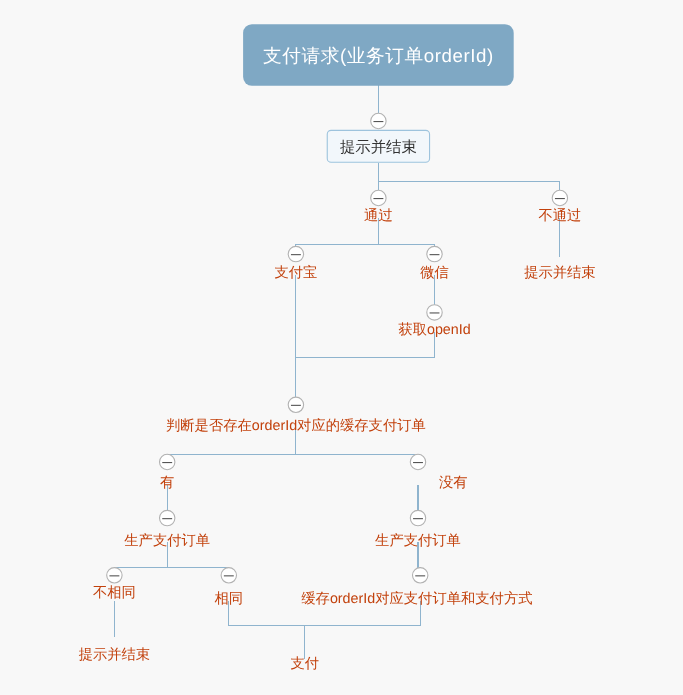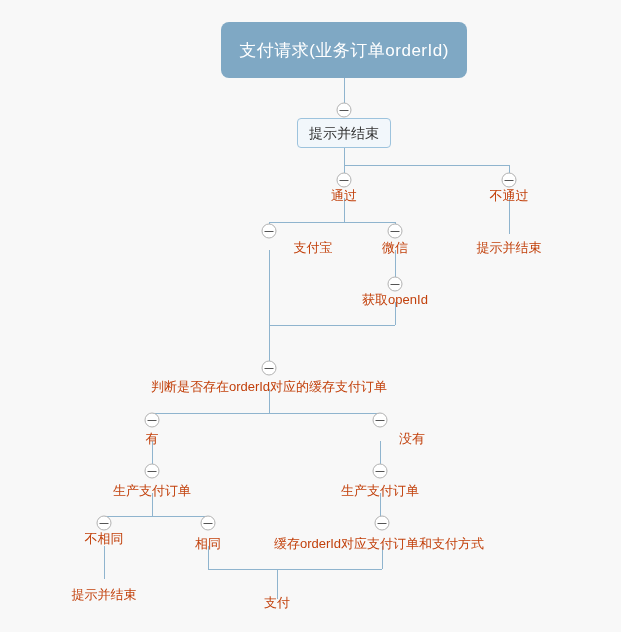--- a/index.html
+++ b/index.html
@@ -120,21 +120,21 @@
       </div>
       <div class="node boxed" style="left: 344px; top: 118px; width: 94px; height: 30px; display: flex; align-items: center; justify-content: center;">
         <span>提示并结束</span>
       </div>
       <div class="toggle" style="left: 344px; top: 110px;"></div>
       <div class="node plain" style="left: 344px; top: 189px;"><span>通过</span></div>
       <div class="toggle" style="left: 344px; top: 180px;"></div>
       <div class="node plain" style="left: 509px; top: 189px;"><span>不通过</span></div>
       <div class="toggle" style="left: 509px; top: 180px;"></div>
       <div class="node plain" style="left: 509px; top: 241px;"><span>提示并结束</span></div>
-      <div class="node plain" style="left: 269px; top: 241px; margin-left: 44px;"><span>支付宝</span></div>
+      <div class="node plain" style="left: 269px; top: 241px;"><span>支付宝</span></div>
       <div class="toggle" style="left: 269px; top: 231px;"></div>
       <div class="node plain" style="left: 395px; top: 241px;"><span>微信</span></div>
       <div class="toggle" style="left: 395px; top: 231px;"></div>
       <div class="node plain" style="left: 395px; top: 293px;"><span>获取openId</span></div>
       <div class="toggle" style="left: 395px; top: 284px;"></div>
       <div class="node plain" style="left: 269px; top: 380px;"><span>判断是否存在orderId对应的缓存支付订单</span></div>
       <div class="toggle" style="left: 269px; top: 368px;"></div>
       <div class="node plain" style="left: 152px; top: 432px;"><span>有</span></div>
       <div class="toggle" style="left: 152px; top: 420px;"></div>
       <div class="node plain" style="left: 380px; top: 432px; margin-left: 32px;"><span>没有</span></div>

